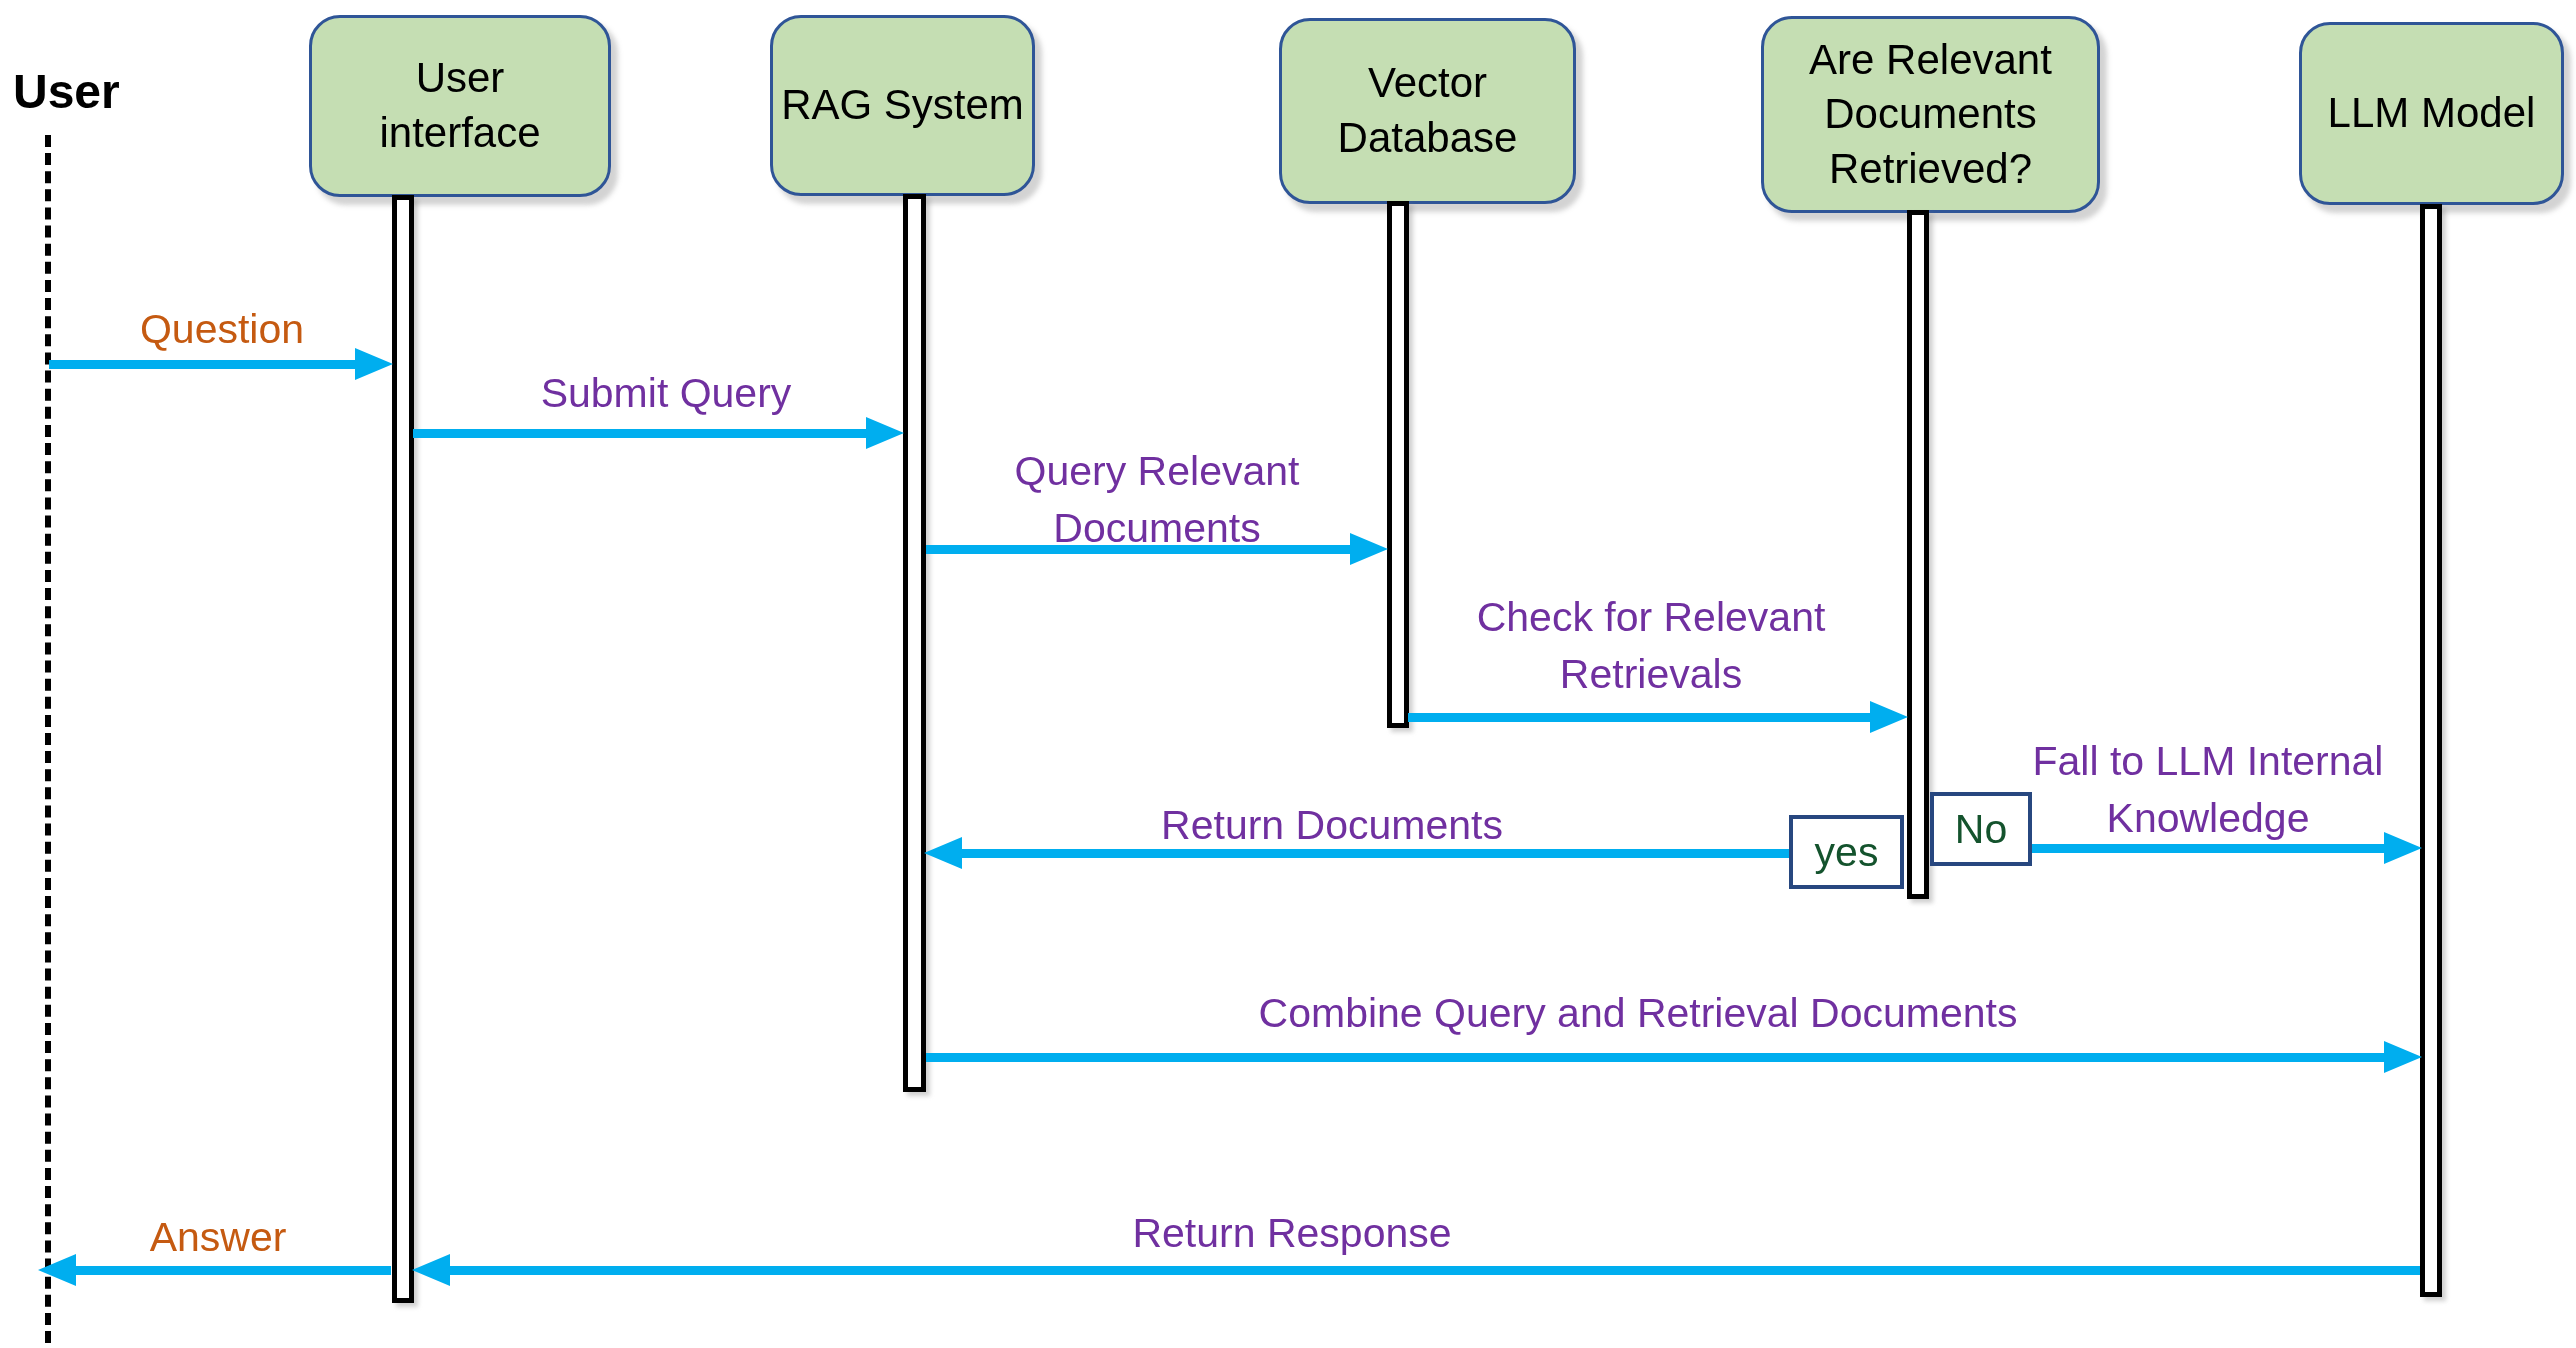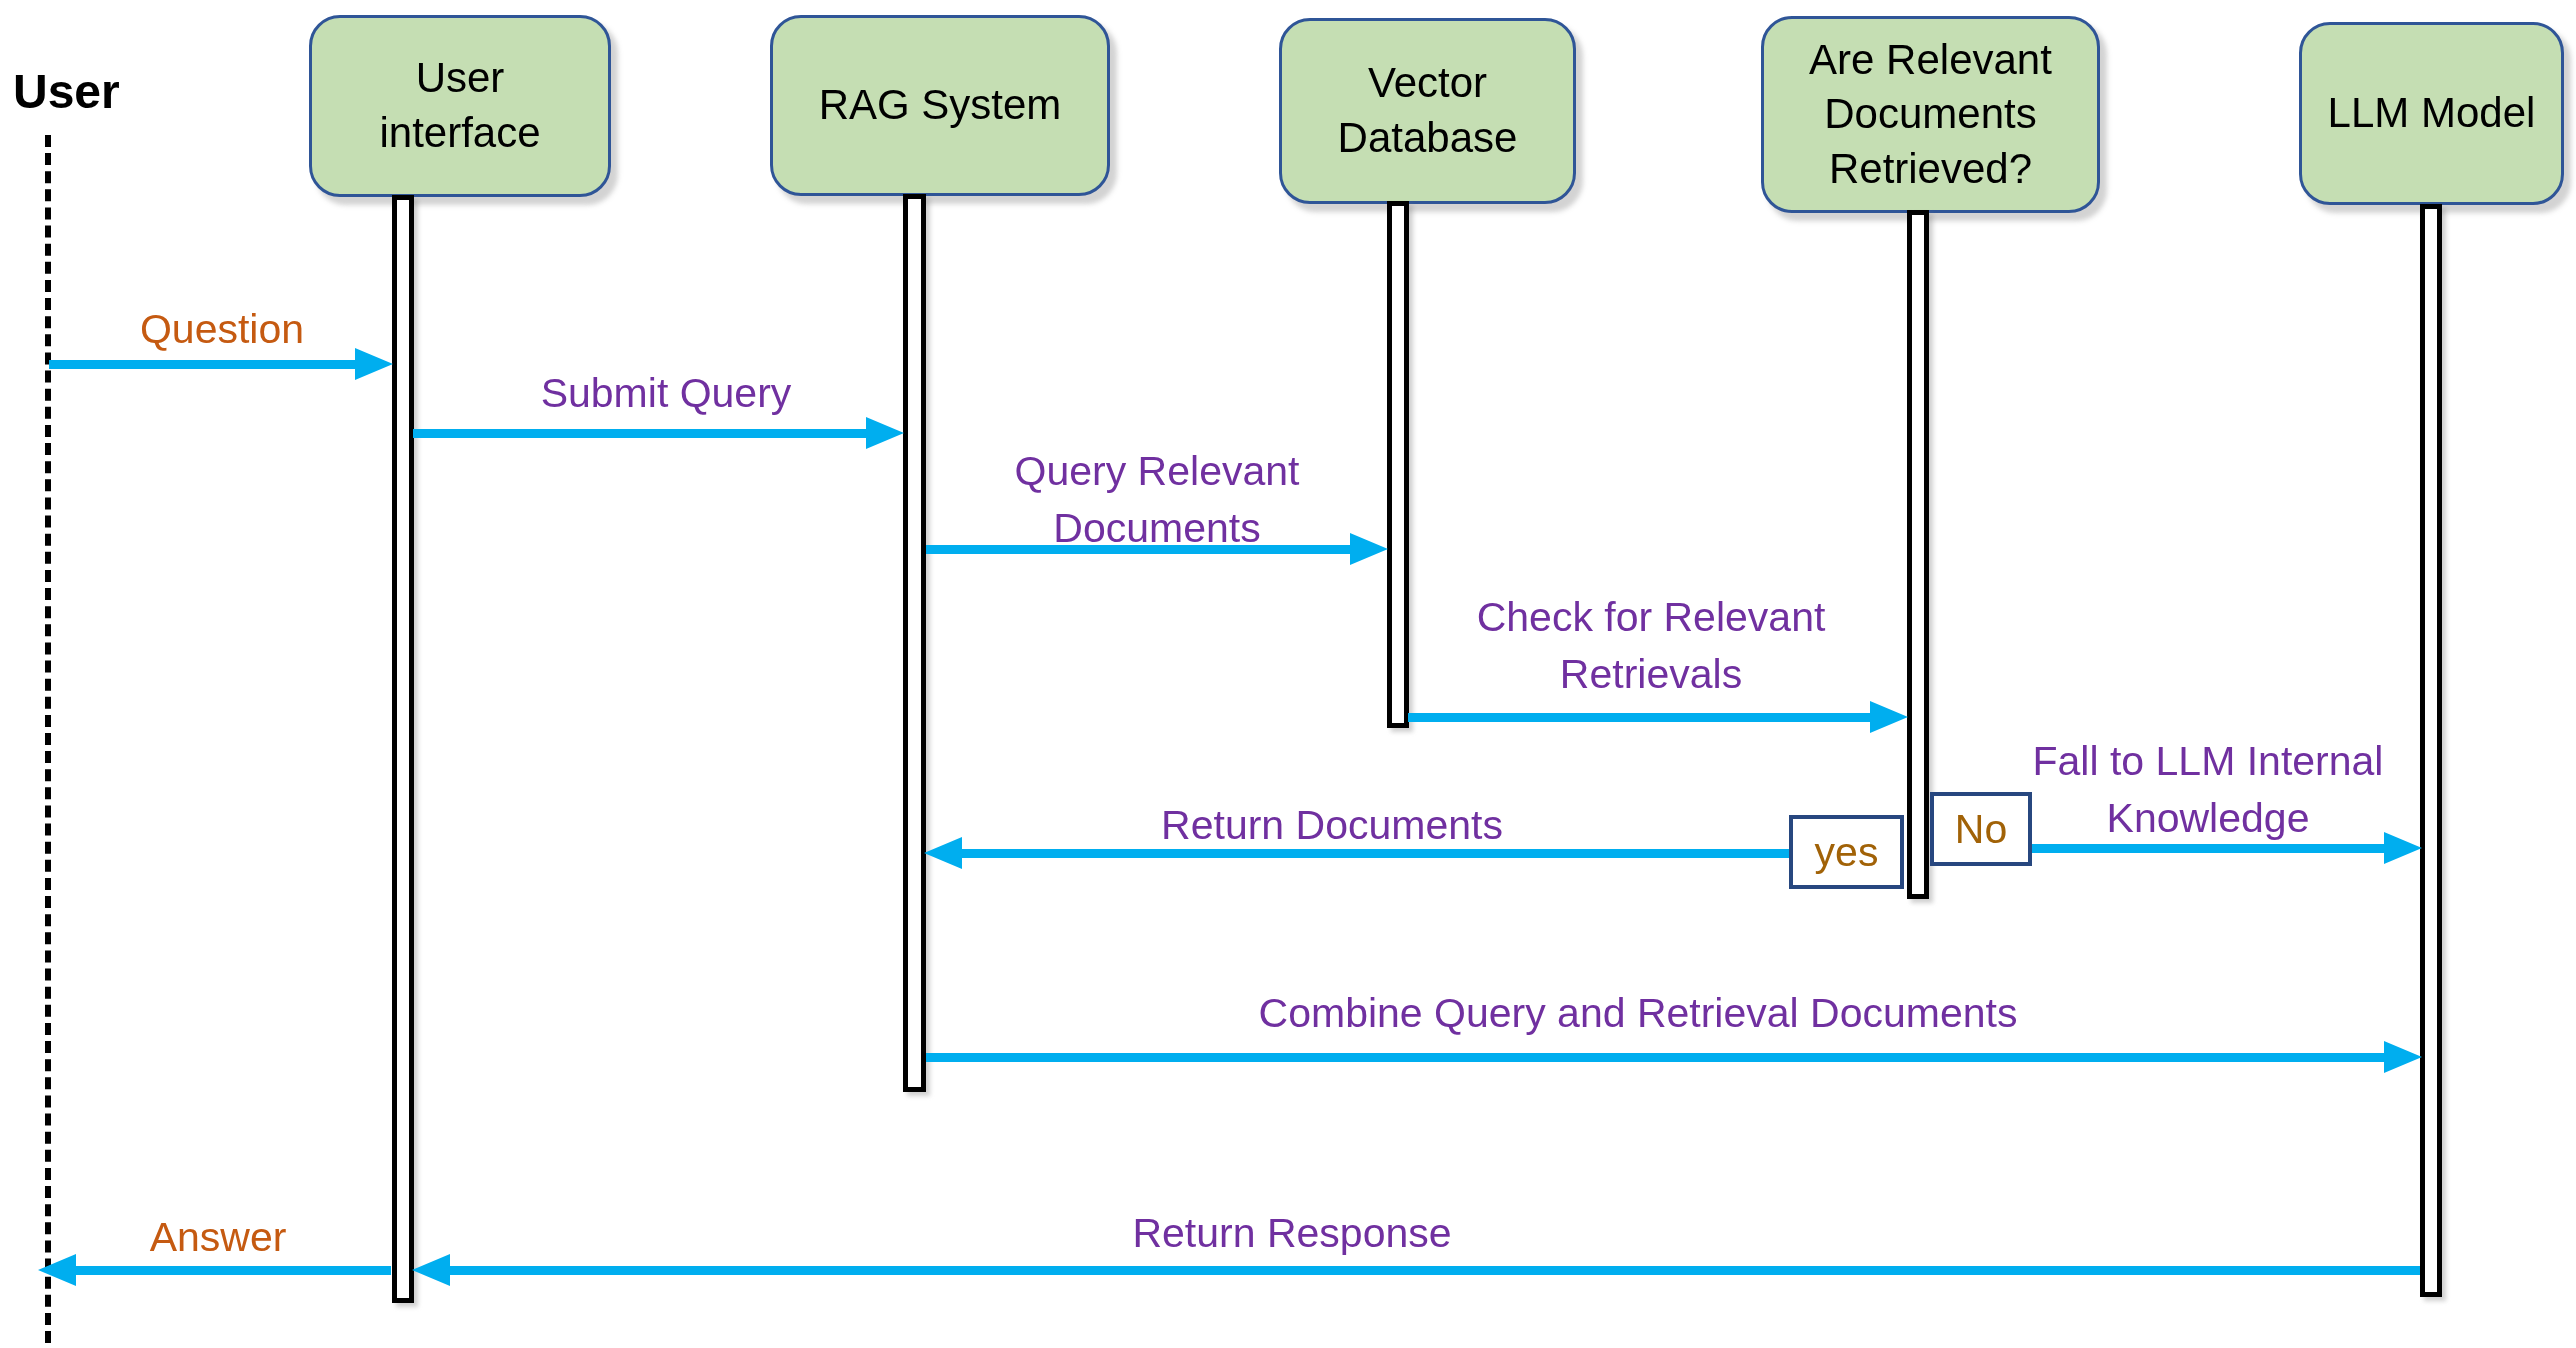--- a/index.html
+++ b/index.html
@@ -59,35 +59,35 @@
   .label .ln{display:block;}
   .label.orange{color:#c55a11;}
 
   
   .branch-box{
     position:absolute;
     background:#ffffff;
     border:4.4px solid #27477f;
     box-sizing:border-box;
     display:flex;align-items:center;justify-content:center;
-    font-size:41px;color:#a16207;
+    font-size:41px;color:#14532d;
   }
 </style>
 </head>
 <body>
 
 <div class="canvas">
 
   <div class="user-label">User</div>
   <div class="lifeline" style="left:45px;top:135px;height:1208px;"></div>
 
   <div class="actor-box" style="left:269px;top:14.6px;width:302px;height:182px;margin-left:40px;">
     <span class="bl" style="max-width:218px;">User interface</span>
   </div>
-  <div class="actor-box" style="left:770px;top:14.6px;width:340px;height:181px;">
+  <div class="actor-box" style="left:770px;top:14.6px;width:265px;height:181px;">
     <span class="bl">RAG System</span>
   </div>
   <div class="actor-box" style="left:1279px;top:18px;width:297px;height:186px;">
     <span class="bl" style="max-width:233px;">Vector Database</span>
   </div>
   <div class="actor-box" style="left:1761px;top:16px;width:339px;height:197px;">
     <span class="bl" style="max-width:291px;">Are Relevant Documents Retrieved?</span>
   </div>
   <div class="actor-box" style="left:2299px;top:22px;width:265px;height:183px;align-items:center;">
     <span class="bl">LLM Model</span>

